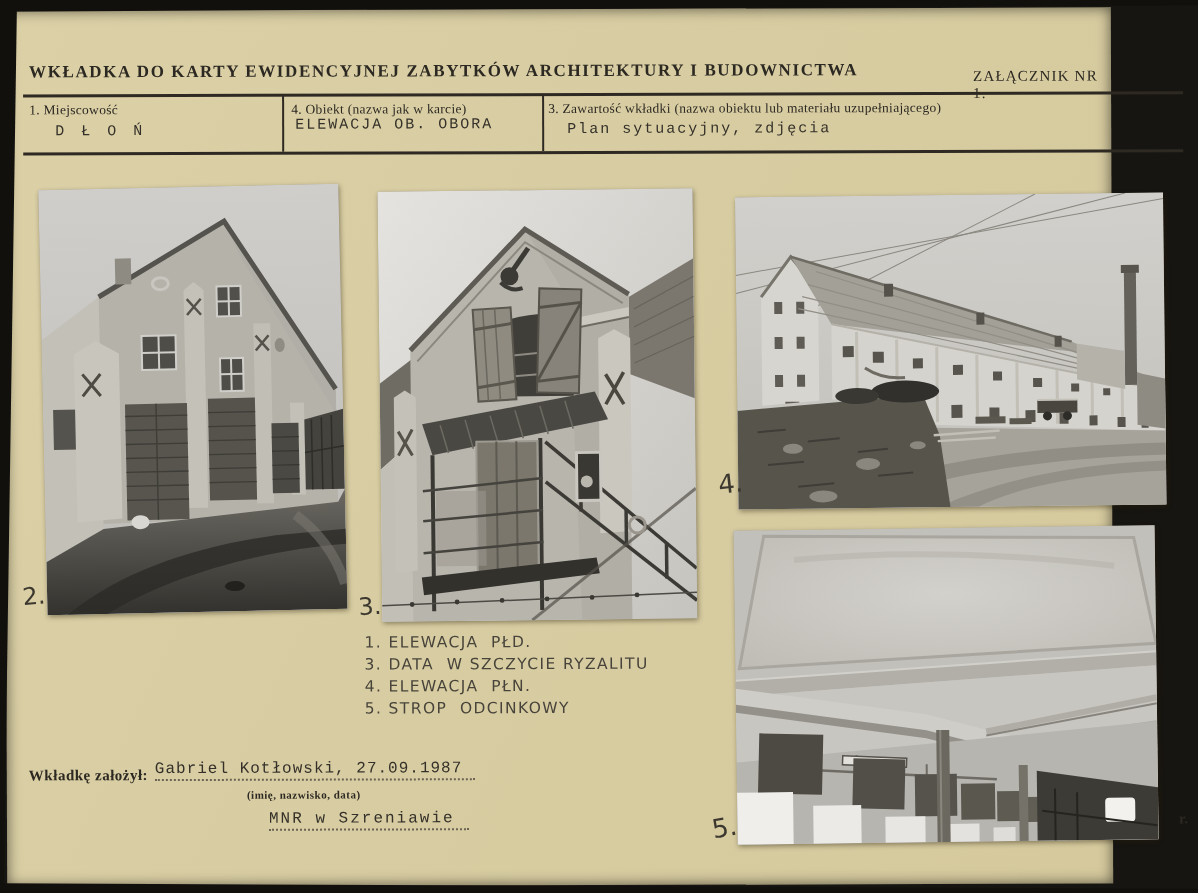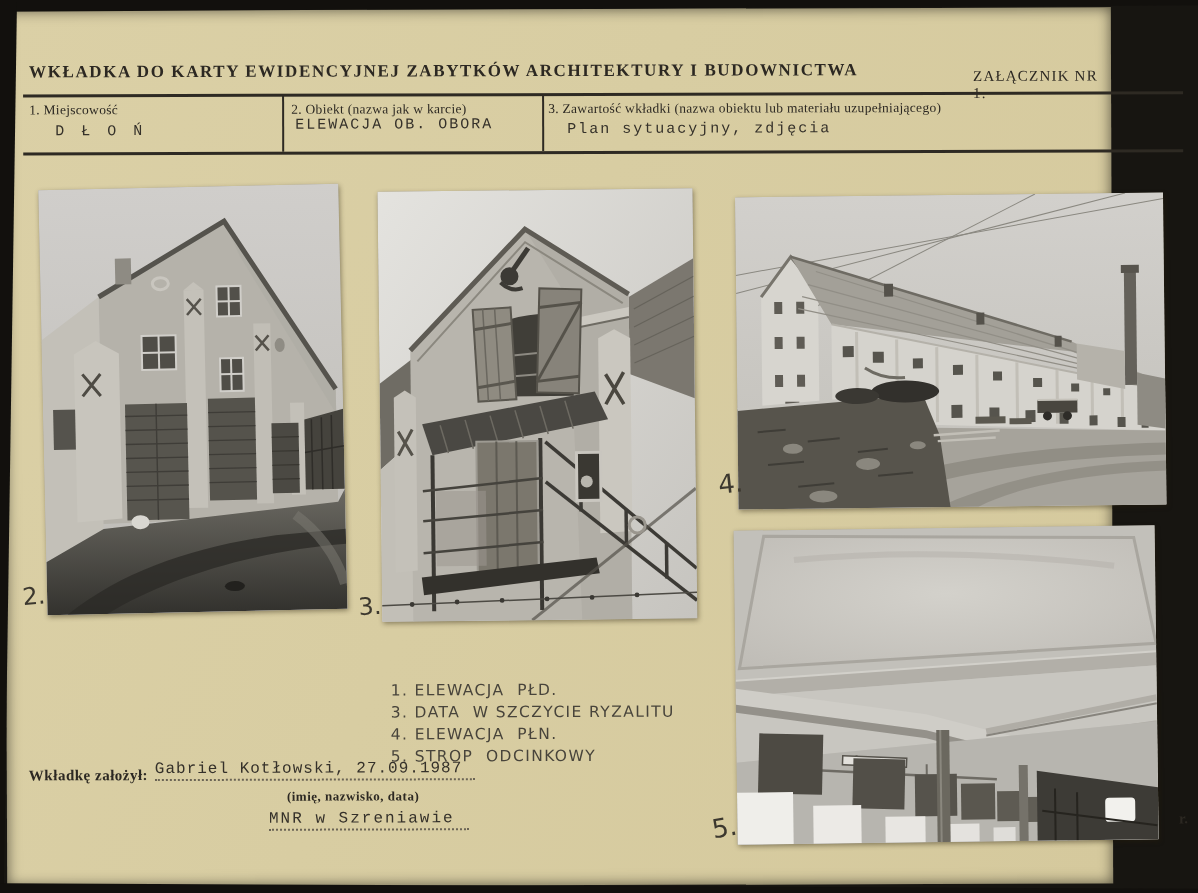--- a/index.html
+++ b/index.html
@@ -16,40 +16,40 @@
   .rule{background:#2e2a23;height:3px;}
   .vline{background:#2e2a23;width:2px;}
   .flabel{font-size:13.5px;letter-spacing:.3px;}
   .fvalue{font-size:15px;letter-spacing:2px;}
   .dotted{border-bottom:2px dotted #6b6455;padding-bottom:1px;}
   .caption-line{font-size:15.5px;letter-spacing:1.4px;line-height:22px;white-space:pre;}
   .photo{box-shadow:1px 2px 5px rgba(40,30,10,.45);background:#b9b6ae;}
   .photo svg{display:block;}
   .numlabel{font-size:24px;color:#3c382f;}
   .footlabel{font-size:15px;font-weight:bold;letter-spacing:.5px;}
-  .foothint{font-size:13px;font-weight:bold;letter-spacing:.5px;margin-left:40px;}
+  .foothint{font-size:11px;font-weight:bold;letter-spacing:.5px;}
 </style>
 </head>
 <body>
 
 <div class="stage">
   <div class="card">
 
     <div class="abs serif title" style="left:24px;top:52px;">WKŁADKA DO KARTY EWIDENCYJNEJ ZABYTKÓW  ARCHITEKTURY I BUDOWNICTWA</div>
     <div class="abs serif annex" style="left:968px;top:60px;">ZAŁĄCZNIK NR 1.</div>
 
     <div class="abs rule" style="left:18px;top:84px;width:1160px;"></div>
     <div class="abs rule" style="left:18px;top:142px;width:1160px;"></div>
     <div class="abs vline" style="left:277px;top:86px;height:56px;"></div>
     <div class="abs vline" style="left:537px;top:86px;height:56px;"></div>
 
     <div class="abs serif flabel" style="left:24px;top:92px;">1.  Miejscowość</div>
     <div class="abs mono fvalue" style="left:50px;top:113px;letter-spacing:4px;">D Ł O Ń</div>
 
-    <div class="abs serif flabel" style="left:286px;top:92px;">2.  Obiekt (nazwa jak w karcie)</div>
+    <div class="abs serif flabel" style="left:286px;top:92px;">4.  Obiekt (nazwa jak w karcie)</div>
     <div class="abs mono fvalue" style="left:290px;top:107px;">ELEWACJA OB. OBORA</div>
 
     <div class="abs serif flabel" style="left:543px;top:92px;">3.  Zawartość wkładki (nazwa obiektu lub materiału uzupełniającego)</div>
     <div class="abs mono fvalue" style="left:555px;top:112px;margin-left:7px;">Plan sytuacyjny, zdjęcia</div>
 
     <div class="abs photo" style="left:37px;top:177px;width:300px;height:425px;transform:rotate(-1.1deg);">
       <svg width="300" height="425" viewBox="0 0 300 425">
         <defs>
           <linearGradient id="p2sky" x1="0" y1="0" x2="0" y2="1">
             <stop offset="0" stop-color="#d0cecb"></stop>
@@ -433,21 +433,21 @@
           <line x1="318" y1="262" x2="318" y2="314"></line>
             <line x1="340" y1="266" x2="340" y2="314"></line>
           <line x1="305" y1="284" x2="420" y2="300"></line>
         </g>
       </svg>
     </div>
     <div class="abs hand numlabel" style="left:705px;top:804px;font-size:26px;transform:rotate(-10deg);">5.</div>
 
     <div class="abs serif" style="left:1172px;top:803px;font-size:15px;font-weight:bold;">r.</div>
 
-    <div class="abs" style="left:384px;top:622px;margin-top:48px;">
+    <div class="abs" style="left:358px;top:622px;">
       <div class="hand caption-line">1. ELEWACJA  PŁD.</div>
       <div class="hand caption-line">3. DATA  W SZCZYCIE RYZALITU</div>
       <div class="hand caption-line">4. ELEWACJA  PŁN.</div>
       <div class="hand caption-line">5. STROP  ODCINKOWY</div>
     </div>
 
     <div class="abs serif footlabel" style="left:22px;top:757px;">Wkładkę  założył:</div>
     <div class="abs mono dotted" style="left:148px;top:750px;font-size:16px;letter-spacing:1px;min-width:320px;">Gabriel Kotłowski, 27.09.1987</div>
     <div class="abs serif foothint" style="left:240px;top:779px;">(imię, nazwisko, data)</div>
 

